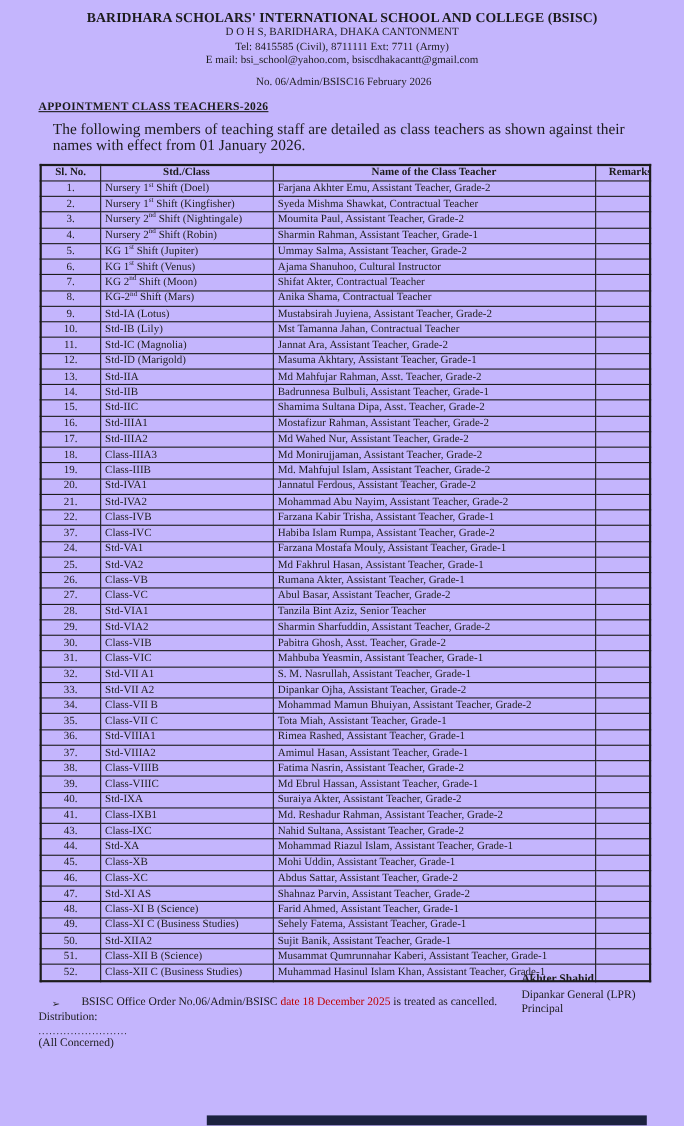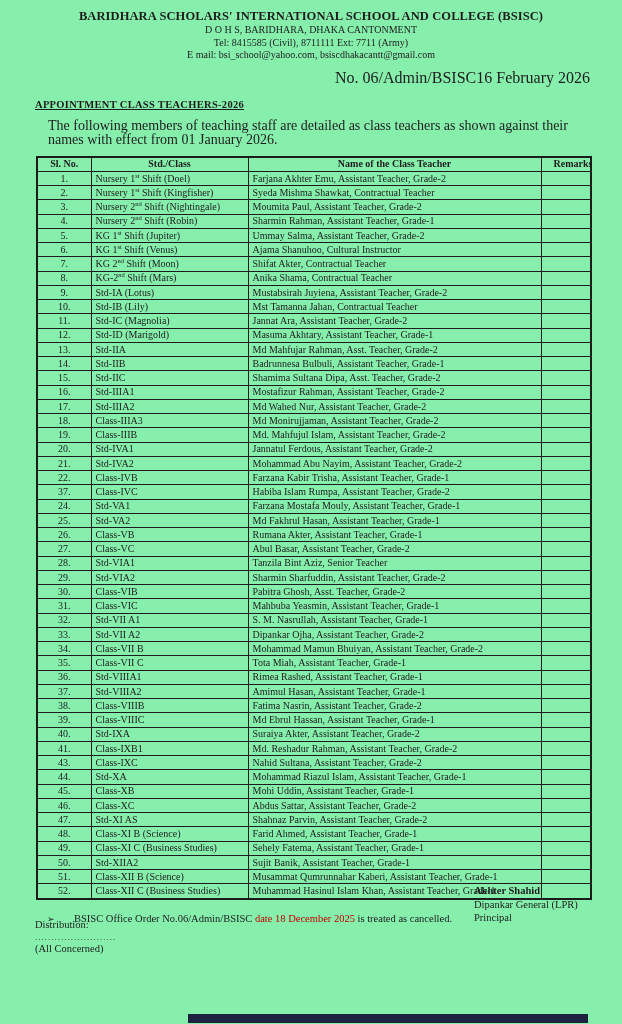--- a/index.html
+++ b/index.html
@@ -1,27 +1,27 @@
 <!DOCTYPE html>
 <html><head>
 <meta charset="utf-8">
 <style>
   html,body{margin:0;padding:0;background:#ffffff;}
   .page{
     position:relative;
     width:622px;height:1024px;
-    background:#86efac;
+    background:#c4b5fd;
     font-family:"Liberation Serif","DejaVu Serif",serif;
     color:#1c1c1c;
     overflow:hidden;
   }
   .header{text-align:center;padding-top:9px;}
   .school-name{font-size:12.5px;font-weight:bold;letter-spacing:.1px;}
   .header-line{font-size:10px;line-height:12.5px;}
-  .ref-row{display:flex;justify-content:flex-end;margin:7px 32px 0 35px;font-size:16px;}
+  .ref-row{display:flex;justify-content:center;margin:7px 32px 0 35px;font-size:10px;}
   .subject{margin:12px 12px 0 35px;font-size:10.5px;font-weight:bold;text-decoration:underline;letter-spacing:.3px;}
   .intro{margin:9px 30px 0 48px;font-size:14px;line-height:14px;}
   .table-wrap{margin:9px 32px 0 36px;}
   table{width:100%;border-collapse:collapse;table-layout:fixed;font-size:10px;border:2px solid #1c1c1c;}
   th,td{border:1px solid #1c1c1c;padding:0 4px;height:13.26px;line-height:11.5px;overflow:hidden;white-space:nowrap;}
   th{font-weight:bold;text-align:center;padding:0 12px;}
   td.c-sl{text-align:center;}
   td.c-std,td.c-name{text-align:left;}
   sup{font-size:6.5px;vertical-align:super;line-height:0;}
   .note{display:flex;margin:13px 0 0 47px;font-size:10.5px;}

